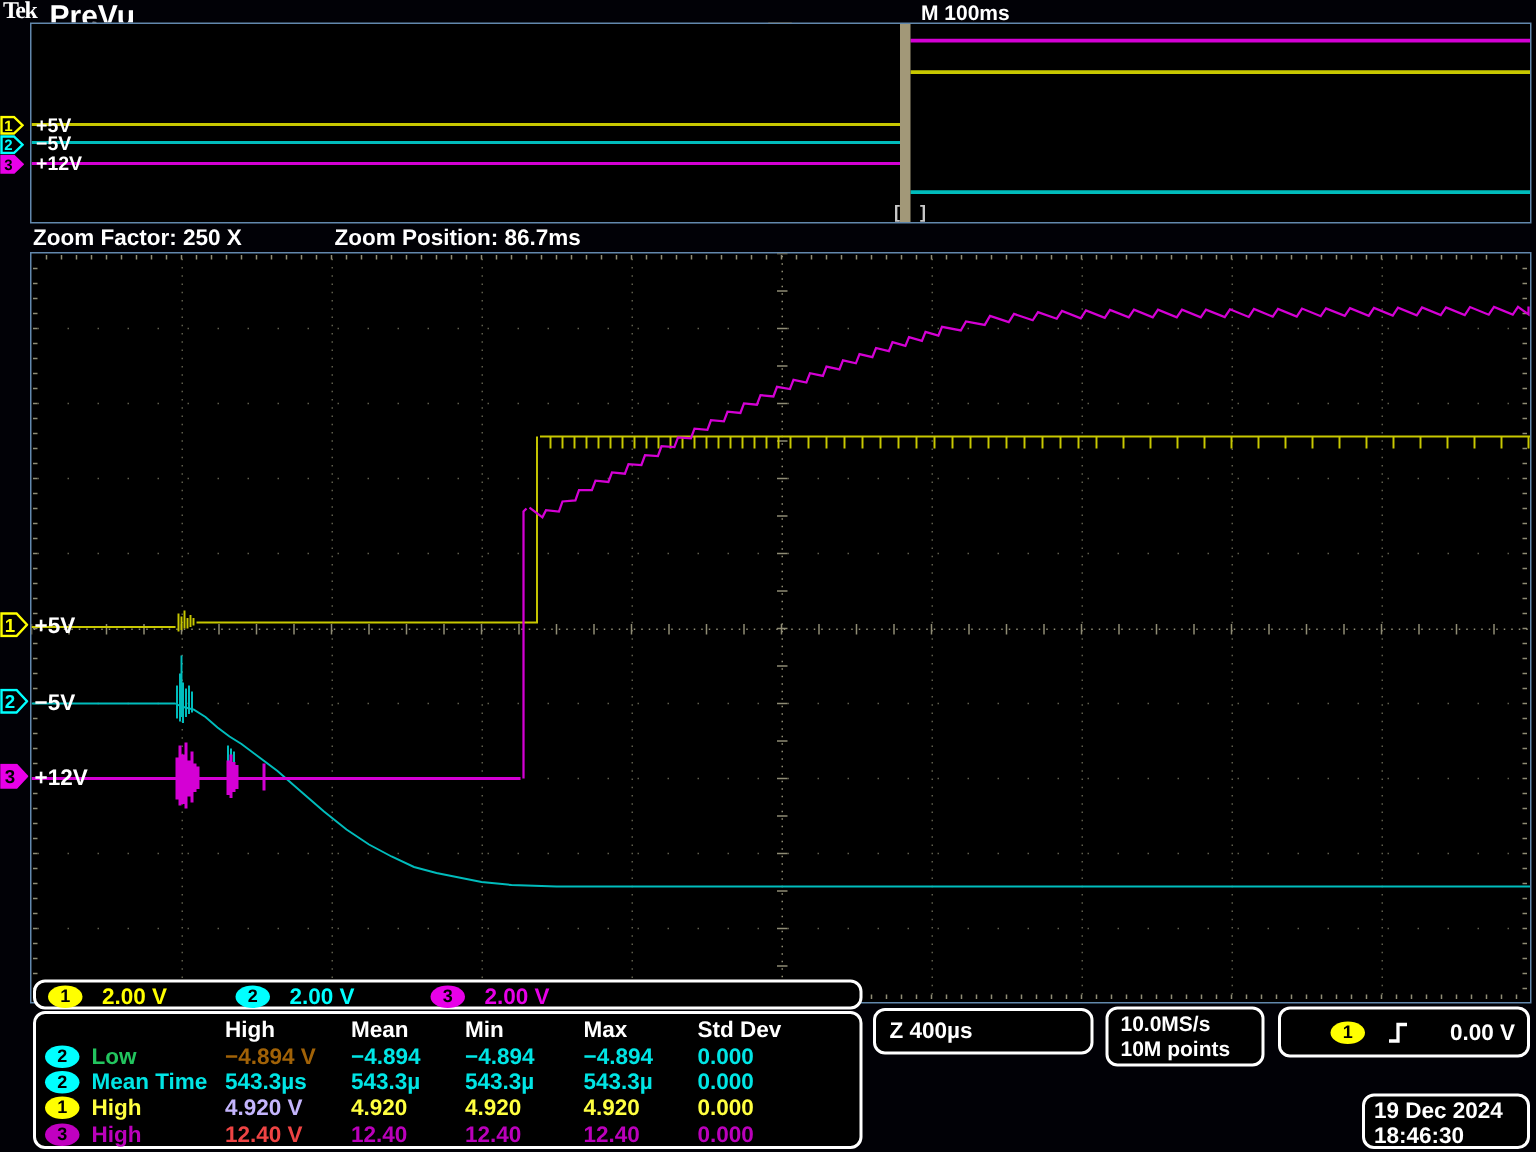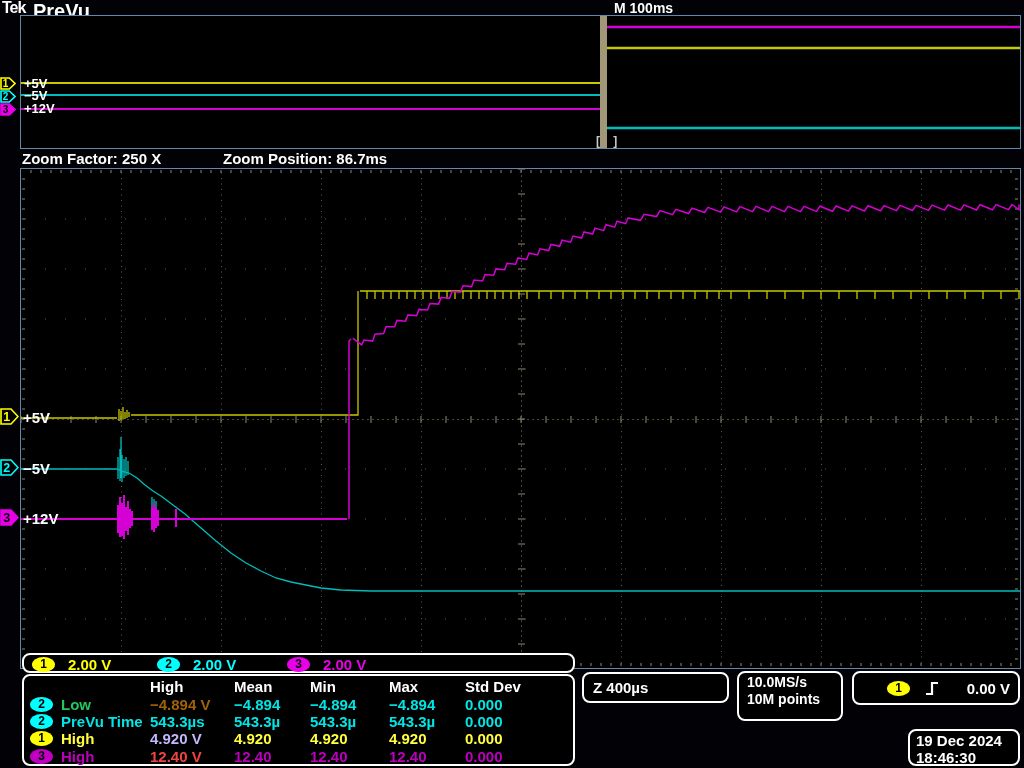--- a/index.html
+++ b/index.html
@@ -1,19 +1,19 @@
 <!DOCTYPE html>
 <html><head>
 <meta charset="utf-8">
 <style>
   html,body{margin:0;padding:0;background:#000;}
   .screen{position:relative;width:1024px;height:768px;background:#010106;overflow:hidden;
           font-family:"Liberation Sans","DejaVu Sans",sans-serif;font-weight:bold;color:#fff;}
   .abs{position:absolute;}
-  .tek{left:2px;top:-1px;font-family:Liberation Sans, sans-serif;font-size:16px;letter-spacing:-1px;}
+  .tek{left:2px;top:-1px;font-family:Liberation Serif, serif;font-size:16px;letter-spacing:-1px;}
   .prevu{left:33px;top:0;font-size:20px;}
   .mtime{left:614px;top:0;font-size:14px;}
   .tri{left:512px;top:15px;width:0;height:0;border-left:8px solid transparent;border-right:8px solid transparent;border-top:9px solid #ff9c00;}
   .bluebrd{border:1px solid #6288ad;box-sizing:border-box;background:#000;}
   .ovwin{left:20px;top:15px;width:1001px;height:134px;}
   .zbar{position:absolute;top:0;width:7px;height:132px;background:#a29878;}
   .bracket{position:absolute;left:575px;top:118px;color:#c8c8c8;font-size:12px;letter-spacing:5px;font-weight:bold;}
   .zoomrow{left:0;top:149px;width:952px;height:18px;font-size:15px;}
   .zf{position:absolute;left:22px;top:1px;}
   .zp{position:absolute;left:223px;top:1px;}
@@ -25,21 +25,21 @@
   .wbox{border:2px solid #fff;border-radius:8px;box-sizing:border-box;background:#000;}
   .scalebar{left:22px;top:653px;width:553px;height:20px;}
   .scitem{position:absolute;top:1px;height:16px;display:flex;align-items:center;}
   .scval{margin-left:13px;font-size:15px;}
   .meastable{left:22px;top:674px;width:553px;height:92px;padding:2px 0 0 6px;
              display:grid;grid-template-columns:120px 84px 76px 79px 76px auto;grid-auto-rows:17.4px;
              font-size:15px;align-items:center;}
   .mcell{white-space:nowrap;}
   .mlabel{display:flex;align-items:center;gap:8px;}
   .zbox{left:582px;top:672px;width:147px;height:31px;display:flex;align-items:center;padding-left:9px;font-size:15px;}
-  .acqbox{left:737px;top:671px;width:106px;height:50px;padding:1px 0 0 8px;font-size:14px;line-height:17px;}
+  .acqbox{left:737px;top:671px;width:106px;height:40px;padding:1px 0 0 8px;font-size:14px;line-height:17px;}
   .trigbox{left:852px;top:671px;width:168px;height:34px;}
   .t-badge{position:absolute;left:33px;top:8px;}
   .t-slope{position:absolute;left:71px;top:7px;line-height:0;}
   .t-level{position:absolute;right:8px;top:7px;font-size:15px;}
   .datebox{left:908px;top:729px;width:112px;height:37px;padding:1px 0 0 6px;font-size:15px;line-height:17px;}
   svg{display:block;}
 </style>
 </head>
 <body>
 
@@ -151,21 +151,21 @@
         <span class="ebadge" style="background: rgb(0, 255, 255);">2</span>
         <span style="color: #22c55e;">Low</span>
       </span>
       <span class="mcell" style="color: #a16207;">−4.894 V</span>
       <span class="mcell" style="color: rgb(0, 229, 229);">−4.894</span>
       <span class="mcell" style="color: rgb(0, 229, 229);">−4.894</span>
       <span class="mcell" style="color: rgb(0, 229, 229);">−4.894</span>
       <span class="mcell" style="color: rgb(0, 229, 229);">0.000</span>
       <span class="mcell mlabel">
         <span class="ebadge" style="background: rgb(0, 255, 255);">2</span>
-        <span style="color: rgb(0, 229, 229);">PreVu Time</span>
+        <span style="color: rgb(0, 229, 229);">Mean Time</span>
       </span>
       <span class="mcell" style="color: rgb(0, 229, 229);">543.3µs</span>
       <span class="mcell" style="color: rgb(0, 229, 229);">543.3µ</span>
       <span class="mcell" style="color: rgb(0, 229, 229);">543.3µ</span>
       <span class="mcell" style="color: rgb(0, 229, 229);">543.3µ</span>
       <span class="mcell" style="color: rgb(0, 229, 229);">0.000</span>
       <span class="mcell mlabel">
         <span class="ebadge" style="background: rgb(255, 255, 0);">1</span>
         <span style="color: rgb(255, 255, 64);">High</span>
       </span>

